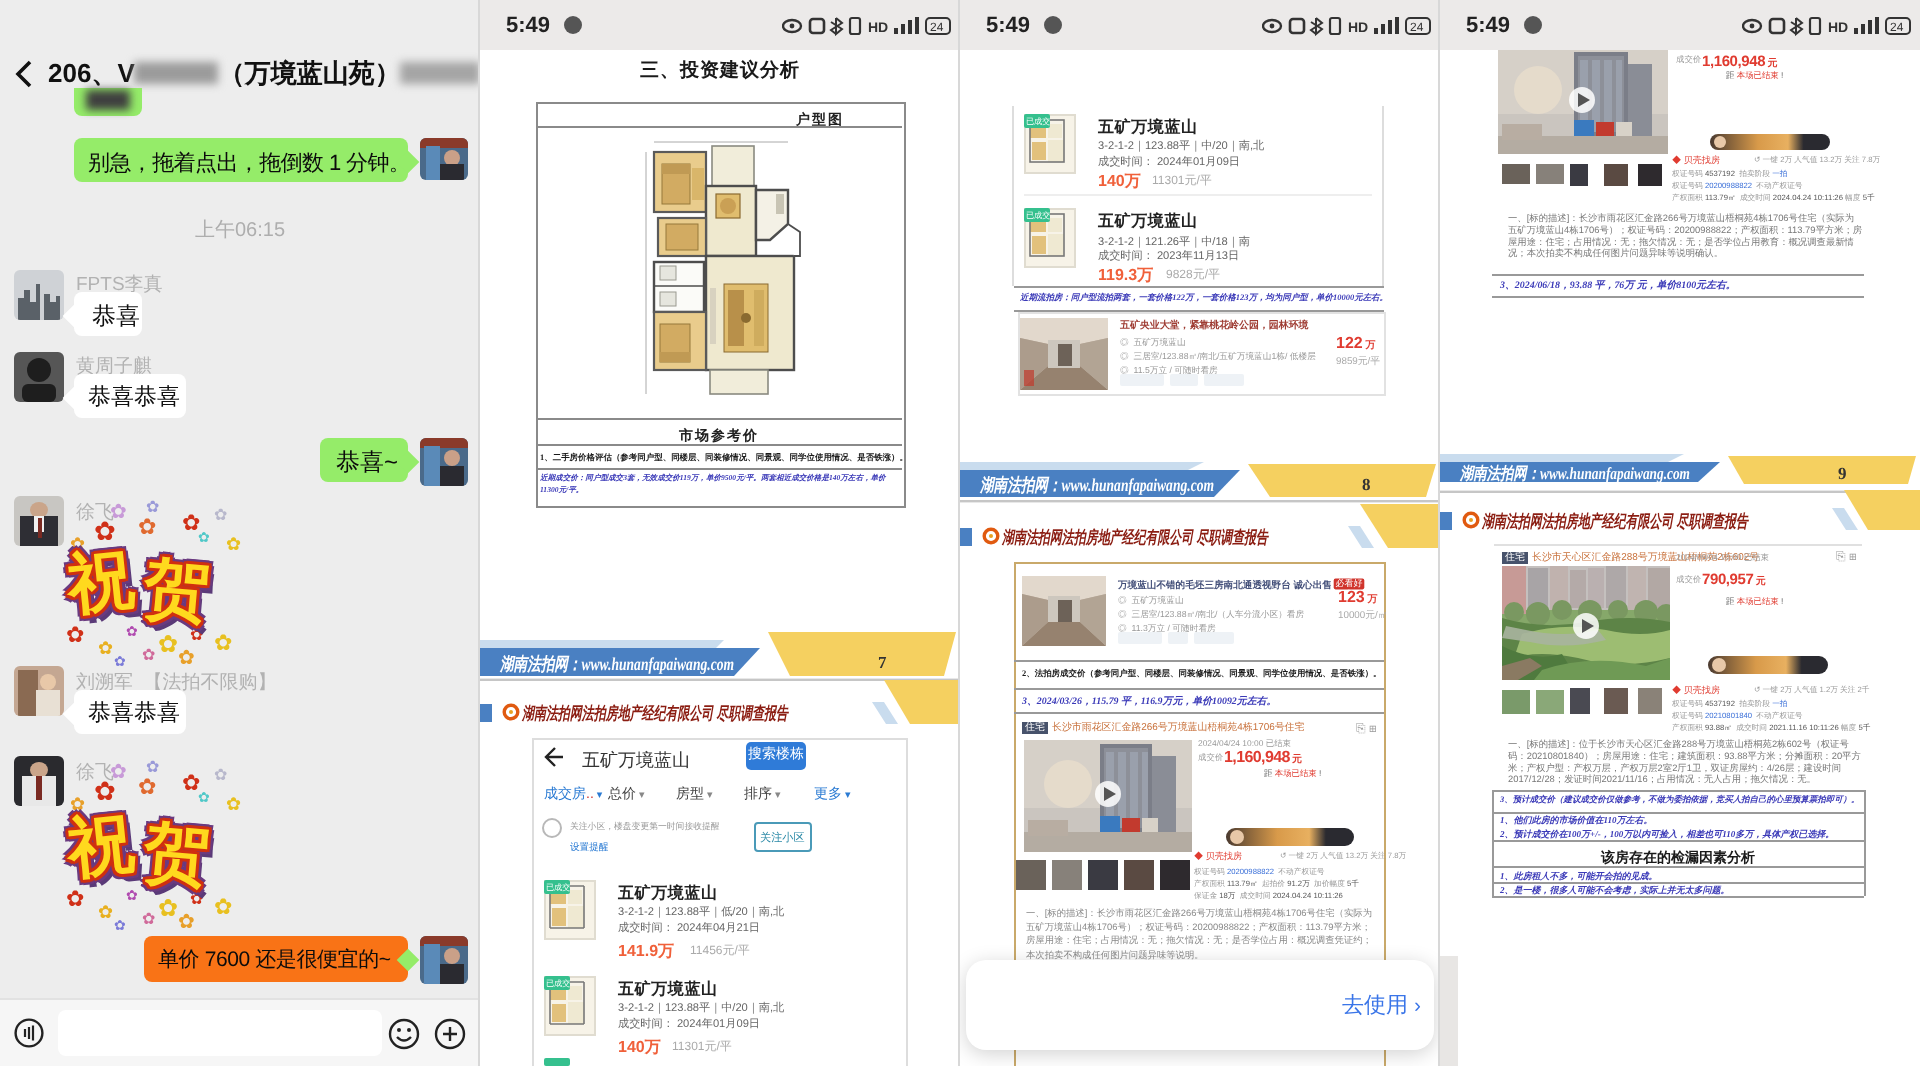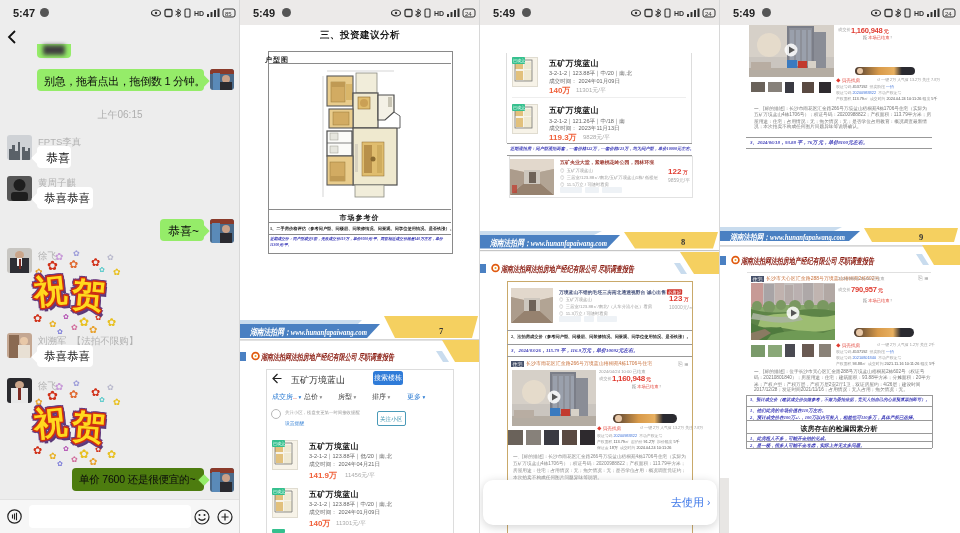--- a/index.html
+++ b/index.html
@@ -14,40 +14,26 @@
  text-shadow:-1.5px 0 #d03010,1.5px 0 #d03010,0 -1.5px #d03010,0 1.5px #d03010,-1.2px -1.2px #d03010,1.2px 1.2px #d03010,-1.2px 1.2px #d03010,1.2px -1.2px #d03010,-2.6px 0 #6a3a80,2.6px 0 #6a3a80,0 2.6px #6a3a80,0 -2.6px #6a3a80,2px 2.4px #6a3a80,-2px 2.4px #6a3a80,2px -2.4px #6a3a80,-2px -2.4px #6a3a80,3px 4px 0 #5a3a78;}
 .fl{position:absolute;font-size:8px;line-height:8px;}
 
 </style>
 </head>
 <body>
 <div id="root">
 
 <div class="col" id="c1" style="left:0;background:#ededed;">
 
-  <div class="sb">
-    <span class="sbtime">5:47</span>
-    <span class="abs" style="left:40px;top:8px;width:9px;height:9px;border-radius:50%;background:#555;"></span>
-    <svg class="abs" style="right:4px;top:8px;" width="85" height="10" viewBox="0 0 85 10">
-      <ellipse cx="5" cy="5" rx="4.5" ry="3" fill="none" stroke="#333" stroke-width="1.2"></ellipse>
-          <circle cx="5" cy="5" r="1.2" fill="#333"></circle>
-      <rect x="14" y="1.5" width="7" height="7" rx="1.5" fill="none" stroke="#333" stroke-width="1.3"></rect>
-      <path d="M27 1 L27 9 M27 1 L30 3.5 L24.5 7 M27 9 L30 6.5 L24.5 3" stroke="#333" stroke-width="1" fill="none"></path>
-      <rect x="34" y="1" width="5" height="8" rx="1" fill="none" stroke="#333" stroke-width="1.1"></rect>
-      <text x="43" y="8" font-size="7" font-weight="bold" fill="#333">HD</text>
-      <path d="M56 9 L56 6 L58 6 L58 9 Z M59.5 9 L59.5 4 L61.5 4 L61.5 9 Z M63 9 L63 2 L65 2 L65 9 Z M66.5 9 L66.5 0.5 L68.5 0.5 L68.5 9 Z" fill="#333"></path>
-      <rect x="72" y="1" width="12" height="8" rx="2" fill="none" stroke="#333" stroke-width="1"></rect>
-      <text x="74" y="7.6" font-size="6" fill="#333">85</text>
-    </svg>
-  </div>
 
   <div class="abs" style="left:0;top:25px;width:240px;height:24px;">
     <svg class="abs" style="left:7px;top:5px;" width="10" height="14" viewBox="0 0 10 14">
           <path d="M8 1 L2 7 L8 13" stroke="#111" stroke-width="1.8" fill="none"></path>
         </svg>
+    <span class="abs" style="left:24px;top:3px;font-size:13px;font-weight:bold;color:#111;white-space:nowrap;">206、V<span style="display:inline-block;width:42px;height:11px;background:#9b9b9b;filter:blur(2px);vertical-align:-1px;"></span>（万境蓝山苑）<span style="display:inline-block;width:40px;height:11px;background:#a5a5a5;filter:blur(2px);vertical-align:-1px;"></span></span>
   </div>
 
   <div class="abs" style="left:37px;top:44px;width:34px;height:14px;background:#95ec69;border-radius:0 0 4px 4px;">
     <div class="abs" style="left:6px;top:1px;width:22px;height:10px;background:#3f3f3f;filter:blur(2px);"></div>
   </div>
 
   <div class="abs" style="left:37px;top:69px;width:167px;height:22px;background:#95ec69;border-radius:4px;">
     <span class="abs" style="left:7px;top:4.5px;font-size:11px;color:#0c0c0c;white-space:nowrap;letter-spacing:-0.3px;">别急，拖着点出，拖倒数 1 分钟。</span>
     <div class="abs" style="right:-4px;top:8px;width:8px;height:8px;background:#95ec69;transform:rotate(45deg);"></div>
   </div>
@@ -164,21 +150,21 @@
         <span class="fl" style="left:46px;top:62px;color:#e8c020;font-size:12px;">✿</span>
         <span class="fl" style="left:62px;top:58px;color:#d03018;font-size:8px;">✿</span>
         <span class="fl" style="left:38px;top:68px;color:#d06a9a;font-size:8px;">✿</span>
         <span class="fl" style="left:24px;top:72px;color:#7a7ad8;font-size:7px;">✿</span>
         <span class="fl" style="left:56px;top:70px;color:#e8a02a;font-size:10px;">✿</span>
         <span class="fl" style="left:74px;top:62px;color:#e8c020;font-size:11px;">✿</span>
     <span class="zhchar" style="left:1px;top:13px;transform:rotate(-6deg);">祝</span>
     <span class="zhchar" style="left:39px;top:17px;transform:rotate(5deg);">贺</span>
   </div>
 
-  <div class="abs" style="left:72px;top:468px;width:132px;height:23px;background:#4d7c0f;border-radius:4px;">
+  <div class="abs" style="left:72px;top:468px;width:132px;height:23px;background:#f97316;border-radius:4px;">
     <span class="abs" style="left:7px;top:5px;font-size:10.5px;color:#0c0c0c;white-space:nowrap;letter-spacing:-0.2px;">单价 7600 还是很便宜的~</span>
     <div class="abs" style="right:-4px;top:8px;width:8px;height:8px;background:#95ec69;transform:rotate(45deg);"></div>
   </div>
 
   <div class="abs" style="left:210px;top:468px;width:24px;height:24px;border-radius:3px;background:#4a6a8a;overflow:hidden;">
     <div class="abs" style="left:0;top:0;width:24px;height:5px;background:#8a3a2a;"></div>
     <div class="abs" style="left:2px;top:4px;width:8px;height:20px;background:#5a8ab8;"></div>
     <div class="abs" style="left:12px;top:6px;width:8px;height:8px;border-radius:50%;background:#caa088;"></div>
     <div class="abs" style="left:10px;top:14px;width:12px;height:10px;background:#2a2a30;"></div>
   </div>
@@ -219,21 +205,21 @@
       <text x="74" y="7.6" font-size="6" fill="#333">24</text>
     </svg>
   </div>
 
   <div class="abs" style="left:0;top:25px;width:240px;height:508px;background:#fff;"></div>
 
   <div class="abs serifb" style="left:0;top:29px;width:240px;text-align:center;font-size:9.5px;color:#1a1a1a;letter-spacing:0.5px;">三、投资建议分析</div>
 
   <div class="abs" style="left:28px;top:51px;width:183px;height:201px;border:1px solid #8a8a8a;"></div>
 
-  <div class="abs serifb" style="left:25px;top:55px;width:146px;text-align:left;font-size:7px;color:#222;letter-spacing:1px;">户型图</div>
+  <div class="abs serifb" style="left:36px;top:55px;width:146px;text-align:right;font-size:7px;color:#222;letter-spacing:1px;">户型图</div>
   <div class="abs" style="left:28px;top:63px;width:183px;height:1px;background:#8a8a8a;"></div>
 
   <svg class="abs" style="left:82px;top:70px;" width="80" height="133" viewBox="0 0 80 133">
 
     <rect x="34" y="3" width="21" height="20" fill="#f1edda" stroke="#8a8a80" stroke-width="0.8"></rect>
 
     <rect x="5" y="6" width="26" height="30" fill="#e9cc8c" stroke="#5a5a5a" stroke-width="1.1"></rect>
 
     <rect x="9" y="12" width="14" height="20" fill="#d2ab62" stroke="#96783a" stroke-width="0.5"></rect>
     <rect x="9" y="12" width="14" height="5" fill="#c09a54"></rect>

